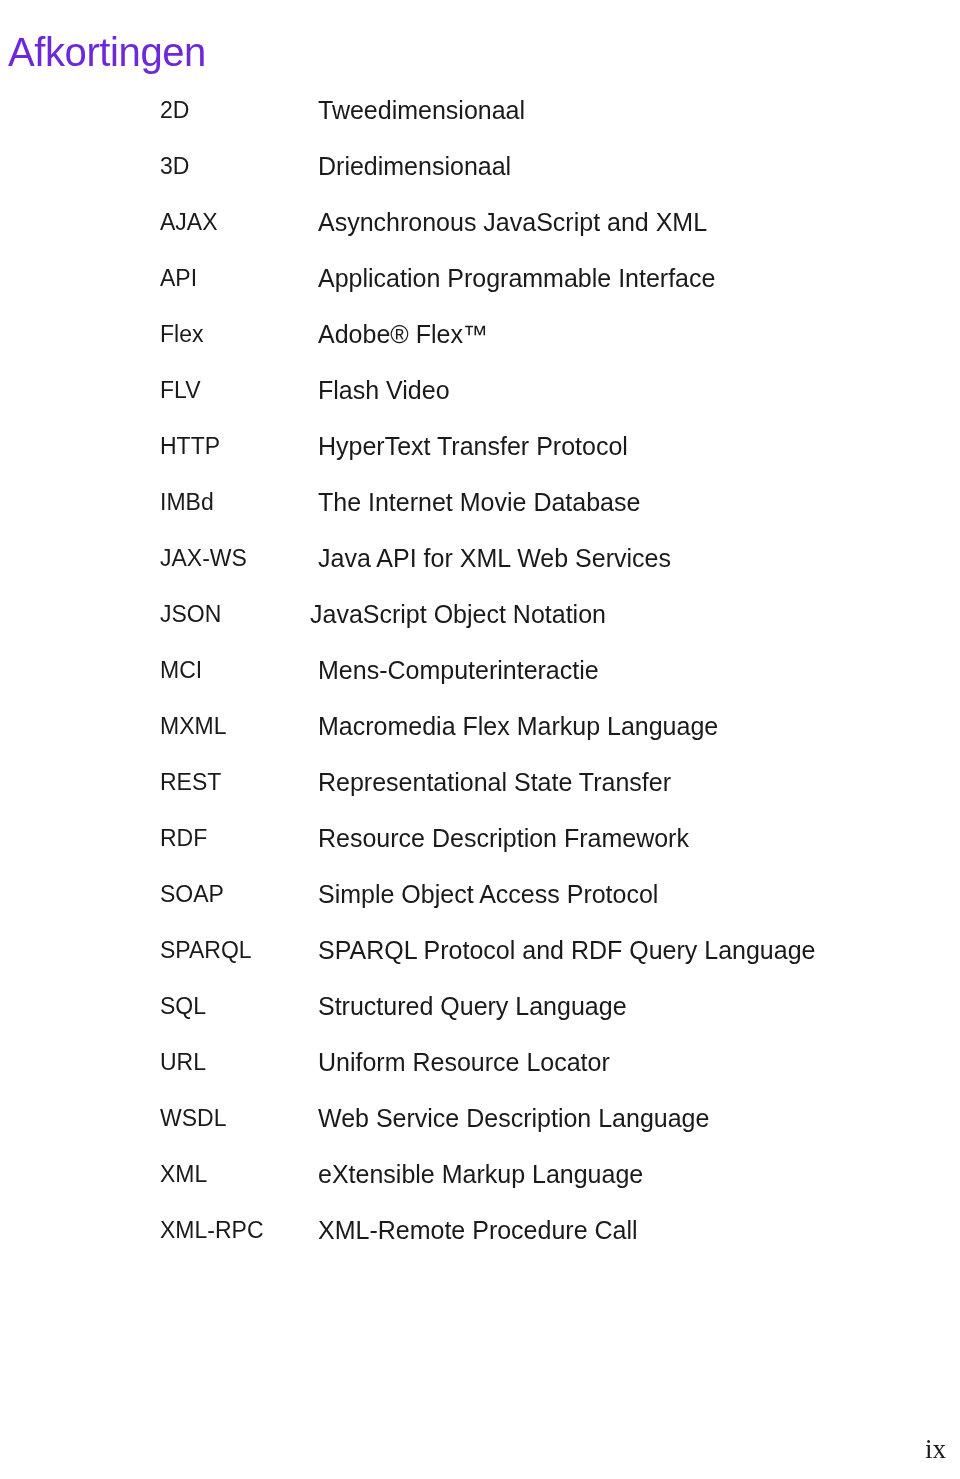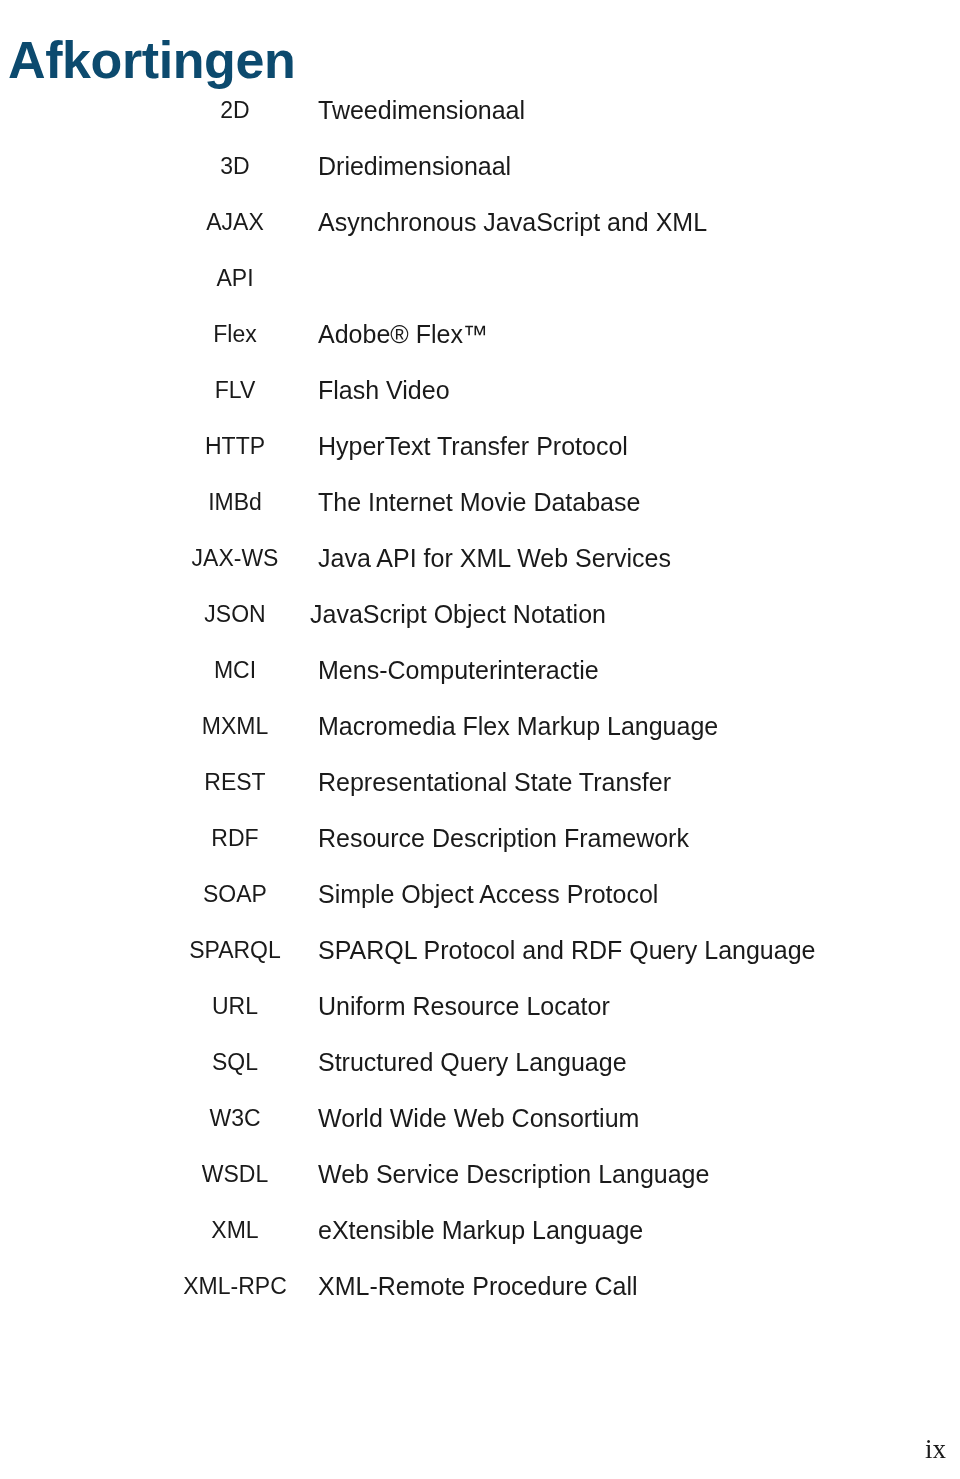--- a/index.html
+++ b/index.html
@@ -14,41 +14,40 @@
     font-family: "Liberation Sans", sans-serif;
     color: #1a1a1a;
     overflow: hidden;
   }
 
   
   #page-title {
     position: absolute;
     left: 8px;
     top: 2px;
-    font-size: 52px;
-    font-weight: bold;
+    font-size: 40px;
+    font-weight: normal;
     letter-spacing: -0.4px;
     line-height: 46px;
-    color: #0c4a6e;
+    color: #6d28d9;
     white-space: nowrap;
   }
 
   
   #abbrev-list {
     position: absolute;
     left: 0;
     top: 96px;
     width: 960px;
   }
   .abbrev-row {
     position: relative;
     height: 56px;
     display: flex;
     align-items: flex-start;
-    text-align: center;
   }
   .abbrev-term {
     position: absolute;
     left: 160px;
     top: 0;
     width: 150px;
     font-size: 23px;
     line-height: 28px;
     white-space: nowrap;
   }
@@ -88,20 +87,21 @@
     <div class="abbrev-row">
       <span class="abbrev-term">3D</span>
       <span class="abbrev-def">Driedimensionaal</span>
     </div>
     <div class="abbrev-row">
       <span class="abbrev-term">AJAX</span>
       <span class="abbrev-def">Asynchronous JavaScript and XML</span>
     </div>
     <div class="abbrev-row">
       <span class="abbrev-term">API</span>
+      <span class="abbrev-def">Application Programmable Interface</span>
     </div>
     <div class="abbrev-row">
       <span class="abbrev-term">Flex</span>
       <span class="abbrev-def">Adobe® Flex™</span>
     </div>
     <div class="abbrev-row">
       <span class="abbrev-term">FLV</span>
       <span class="abbrev-def">Flash Video</span>
     </div>
     <div class="abbrev-row">
@@ -138,30 +138,26 @@
     </div>
     <div class="abbrev-row">
       <span class="abbrev-term">SOAP</span>
       <span class="abbrev-def">Simple Object Access Protocol</span>
     </div>
     <div class="abbrev-row">
       <span class="abbrev-term">SPARQL</span>
       <span class="abbrev-def">SPARQL Protocol and RDF Query Language</span>
     </div>
     <div class="abbrev-row">
-      <span class="abbrev-term">URL</span>
-      <span class="abbrev-def">Uniform Resource Locator</span>
-    </div>
-    <div class="abbrev-row">
       <span class="abbrev-term">SQL</span>
       <span class="abbrev-def">Structured Query Language</span>
     </div>
     <div class="abbrev-row">
-      <span class="abbrev-term">W3C</span>
-      <span class="abbrev-def">World Wide Web Consortium</span>
+      <span class="abbrev-term">URL</span>
+      <span class="abbrev-def">Uniform Resource Locator</span>
     </div>
     <div class="abbrev-row">
       <span class="abbrev-term">WSDL</span>
       <span class="abbrev-def">Web Service Description Language</span>
     </div>
     <div class="abbrev-row">
       <span class="abbrev-term">XML</span>
       <span class="abbrev-def">eXtensible Markup Language</span>
     </div>
     <div class="abbrev-row">

